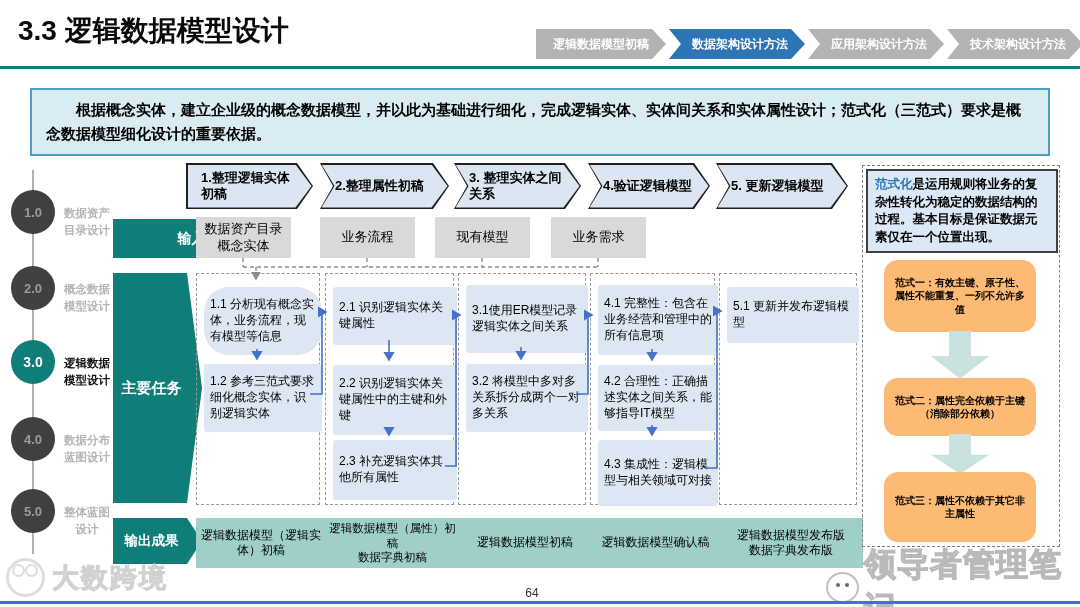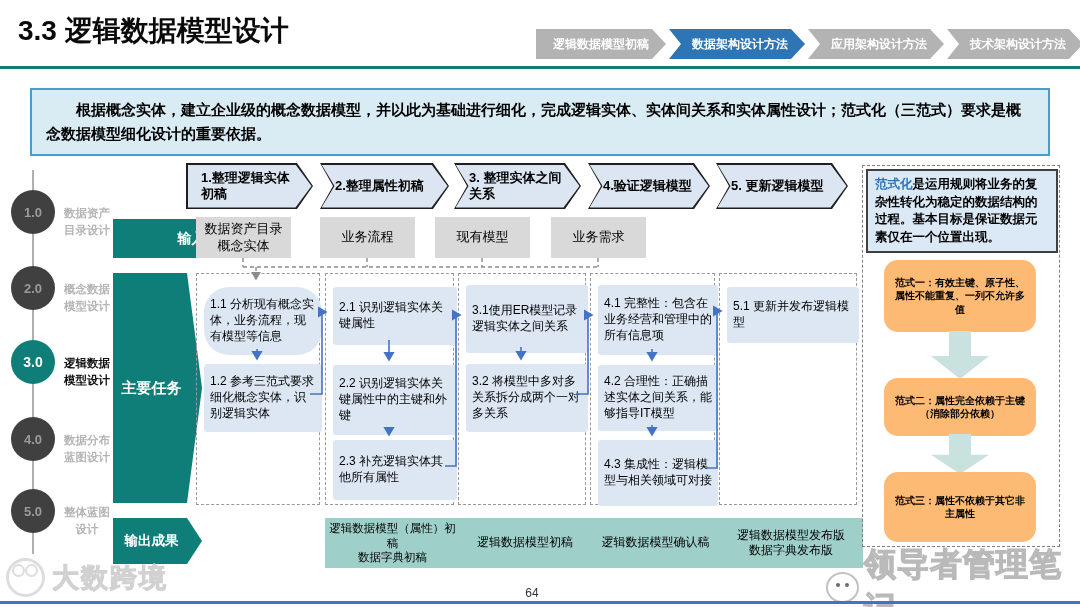--- a/index.html
+++ b/index.html
@@ -156,20 +156,21 @@
   <div class="abs tbox" style="left:333px;top:287px;width:112px;height:50px;">2.1 识别逻辑实体关键属性</div>
   <div class="abs tbox" style="left:333px;top:365px;width:112px;height:62px;">2.2 识别逻辑实体关键属性中的主键和外键</div>
   <div class="abs tbox" style="left:333px;top:440px;width:112px;height:52px;">2.3 补充逻辑实体其他所有属性</div>
   <div class="abs tbox" style="left:466px;top:285px;width:110px;height:60px;">3.1使用ER模型记录逻辑实体之间关系</div>
   <div class="abs tbox" style="left:466px;top:364px;width:110px;height:60px;">3.2 将模型中多对多关系拆分成两个一对多关系</div>
   <div class="abs tbox" style="left:598px;top:285px;width:108px;height:62px;">4.1 完整性：包含在业务经营和管理中的所有信息项</div>
   <div class="abs tbox" style="left:598px;top:365px;width:108px;height:58px;">4.2 合理性：正确描述实体之间关系，能够指导IT模型</div>
   <div class="abs tbox" style="left:598px;top:440px;width:108px;height:58px;">4.3 集成性：逻辑模型与相关领域可对接</div>
   <div class="abs tbox" style="left:727px;top:287px;width:120px;height:48px;">5.1 更新并发布逻辑模型</div>
 
+  <div class="abs obox" style="left:196px;width:122px;">逻辑数据模型（逻辑实体）初稿</div>
   <div class="abs obox" style="left:325px;width:127px;font-size:11.5px;">逻辑数据模型（属性）初稿
 数据字典初稿</div>
   <div class="abs obox" style="left:458px;width:126px;">逻辑数据模型初稿</div>
   <div class="abs obox" style="left:590px;width:123px;">逻辑数据模型确认稿</div>
   <div class="abs obox" style="left:719px;width:136px;">逻辑数据模型发布版
 数据字典发布版</div>
 
   <svg class="abs overlay" width="1080" height="607" viewBox="0 0 1080 607">
     <defs>
       <marker id="ab" markerWidth="8" markerHeight="8" refX="5" refY="3.5" orient="auto">

